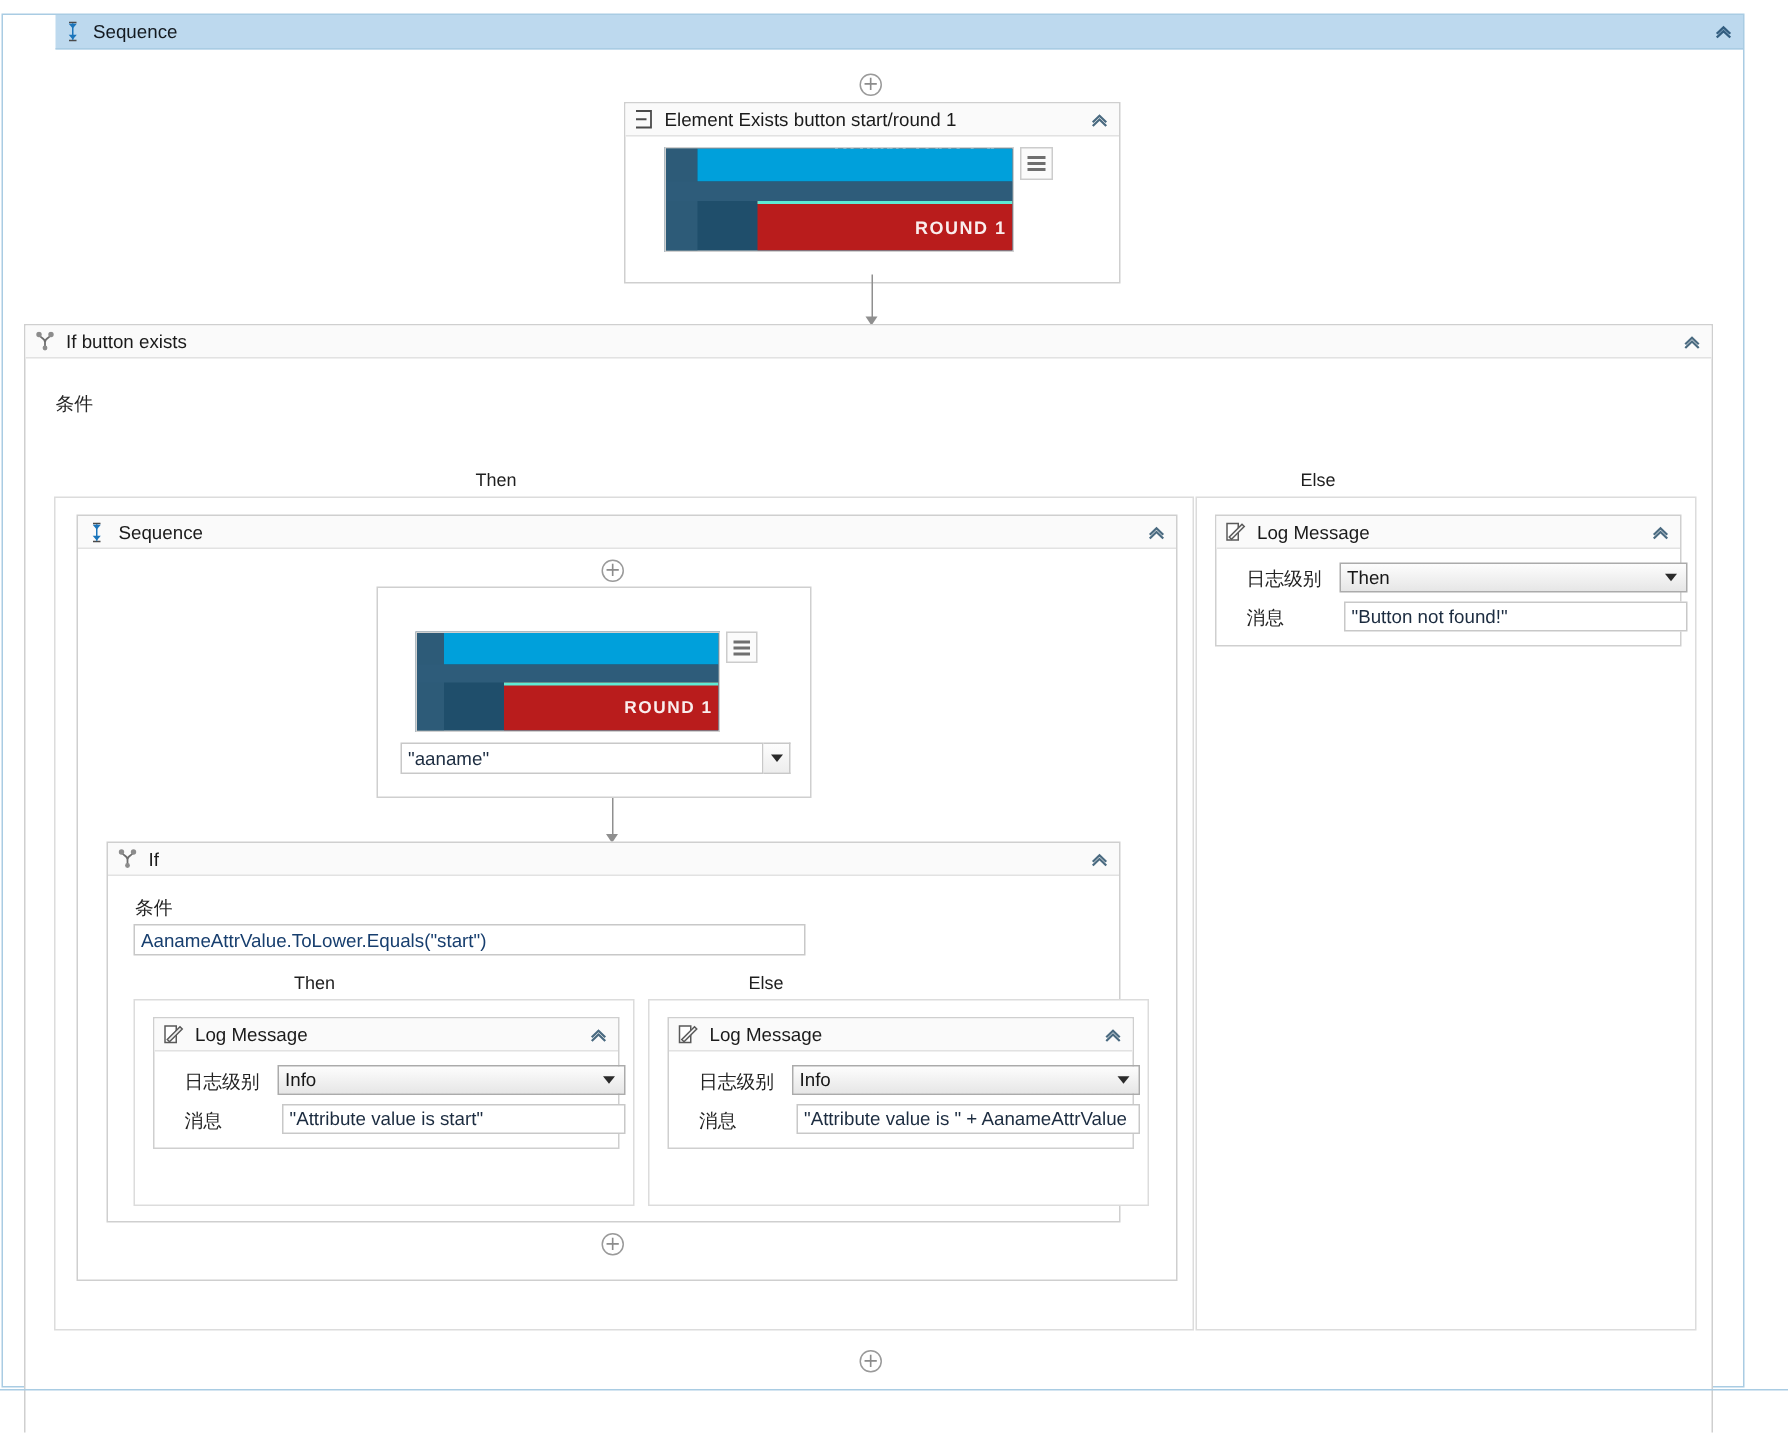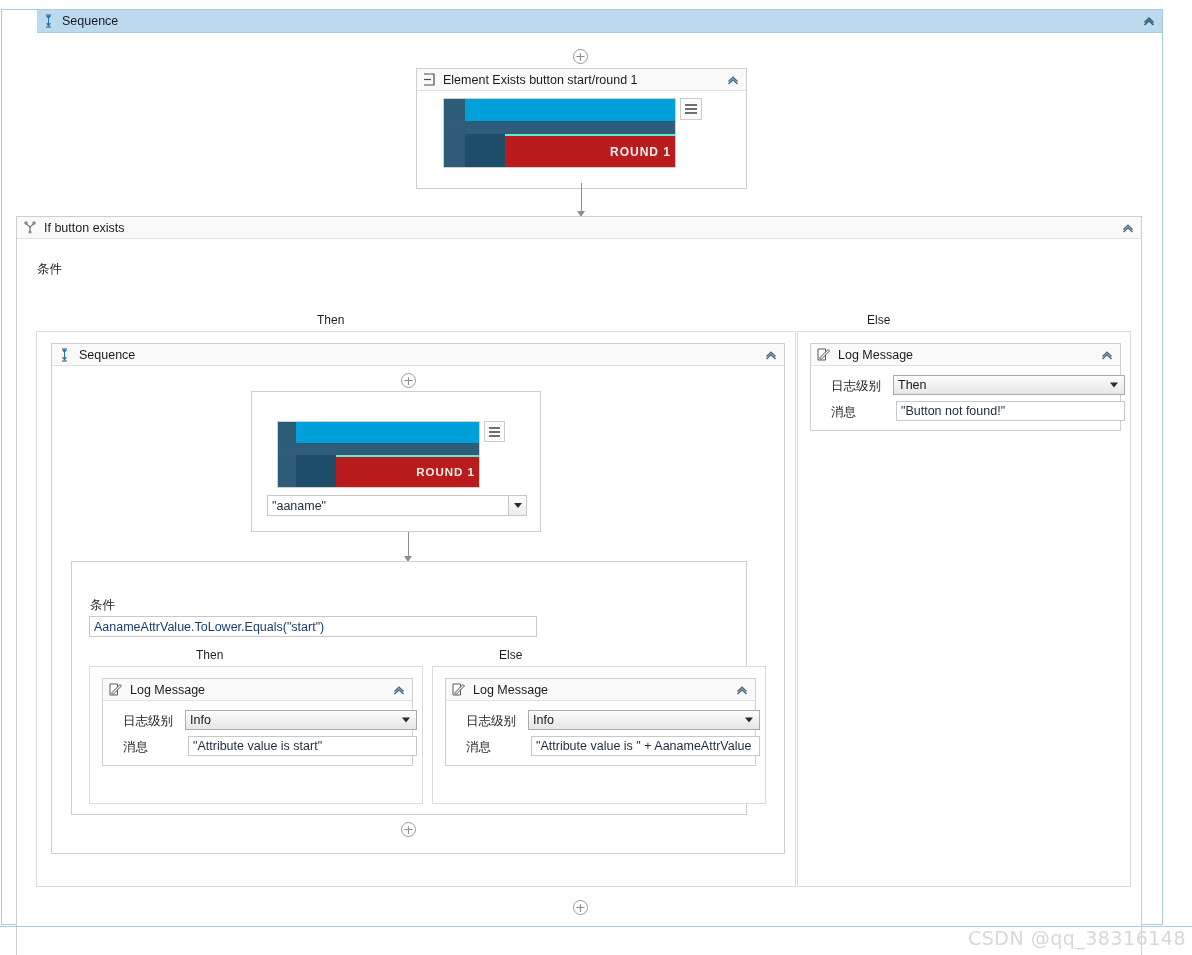--- a/index.html
+++ b/index.html
@@ -287,20 +287,37 @@
               <div class="dropbtn">
                 <span class="caret"></span>
               </div>
             </div>
           </div>
 
           <div class="arrow-line" style="left:356px; top:188px; height:26px;"></div>
           <div class="arrow-head" style="left:352px; top:212px;"></div>
 
           <div class="act" style="position:absolute; left:19px; top:217px; width:676px; height:254px;">
+            <div class="act-header">
+              <span style="display:inline-block;width:14px;height:13px;">
+                <svg width="14" height="13" viewBox="0 0 14 13">
+                  <path d="M7 11 L7 7 M7 7 C7 4 3 4 3 2 M7 7 C7 4 11 4 11 2" stroke="#6d6d6d" stroke-width="1.2" fill="none"></path>
+                  <circle cx="3" cy="2" r="1.8" fill="#8c8c8c"></circle>
+                  <circle cx="11" cy="2" r="1.8" fill="#8c8c8c"></circle>
+                  <circle cx="7" cy="11" r="1.6" fill="#8c8c8c"></circle>
+                </svg>
+              </span>
+              <span class="title">If</span>
+              <span class="chev">
+                <svg width="14" height="14" viewBox="0 0 14 14">
+                  <path d="M2.5 8.5 L7 4.2 L11.5 8.5" stroke="#4a6a80" stroke-width="1.5" fill="none"></path>
+                  <path d="M2.5 11 L7 6.7 L11.5 11" stroke="#4a6a80" stroke-width="1.5" fill="none"></path>
+                </svg>
+              </span>
+            </div>
 
             <div class="label-cn" style="position:absolute; left:18px; top:35px;">条件</div>
             <div class="txtbox blue" style="position:absolute; left:17px; top:54px; width:448px; height:21px;">AanameAttrValue.ToLower.Equals("start")</div>
 
             <div class="branch-label" style="left:124px; top:86px; width:190px;">Then</div>
             <div class="branch-label" style="left:427px; top:86px; width:190px;">Else</div>
 
             <div class="branch-box" style="left:17px; top:104px; width:334px; height:138px;">
               <div class="act" style="position:absolute; left:12px; top:11px; width:311px; height:88px;">
                 <div class="act-header">
@@ -386,14 +403,13 @@
           <div class="txtbox" style="position:absolute; left:85px; top:57px; width:229px; height:20px;">"Button not found!"</div>
         </div>
       </div>
     </div>
 
     <div class="plus" style="left:571px; top:890px;"></div>
   </div>
 
   <div class="hr-blue" style="top:926px;"></div>
 
-  <div class="watermark">CSDN @qq_38316148</div>
 </div>
 
 </body></html>

